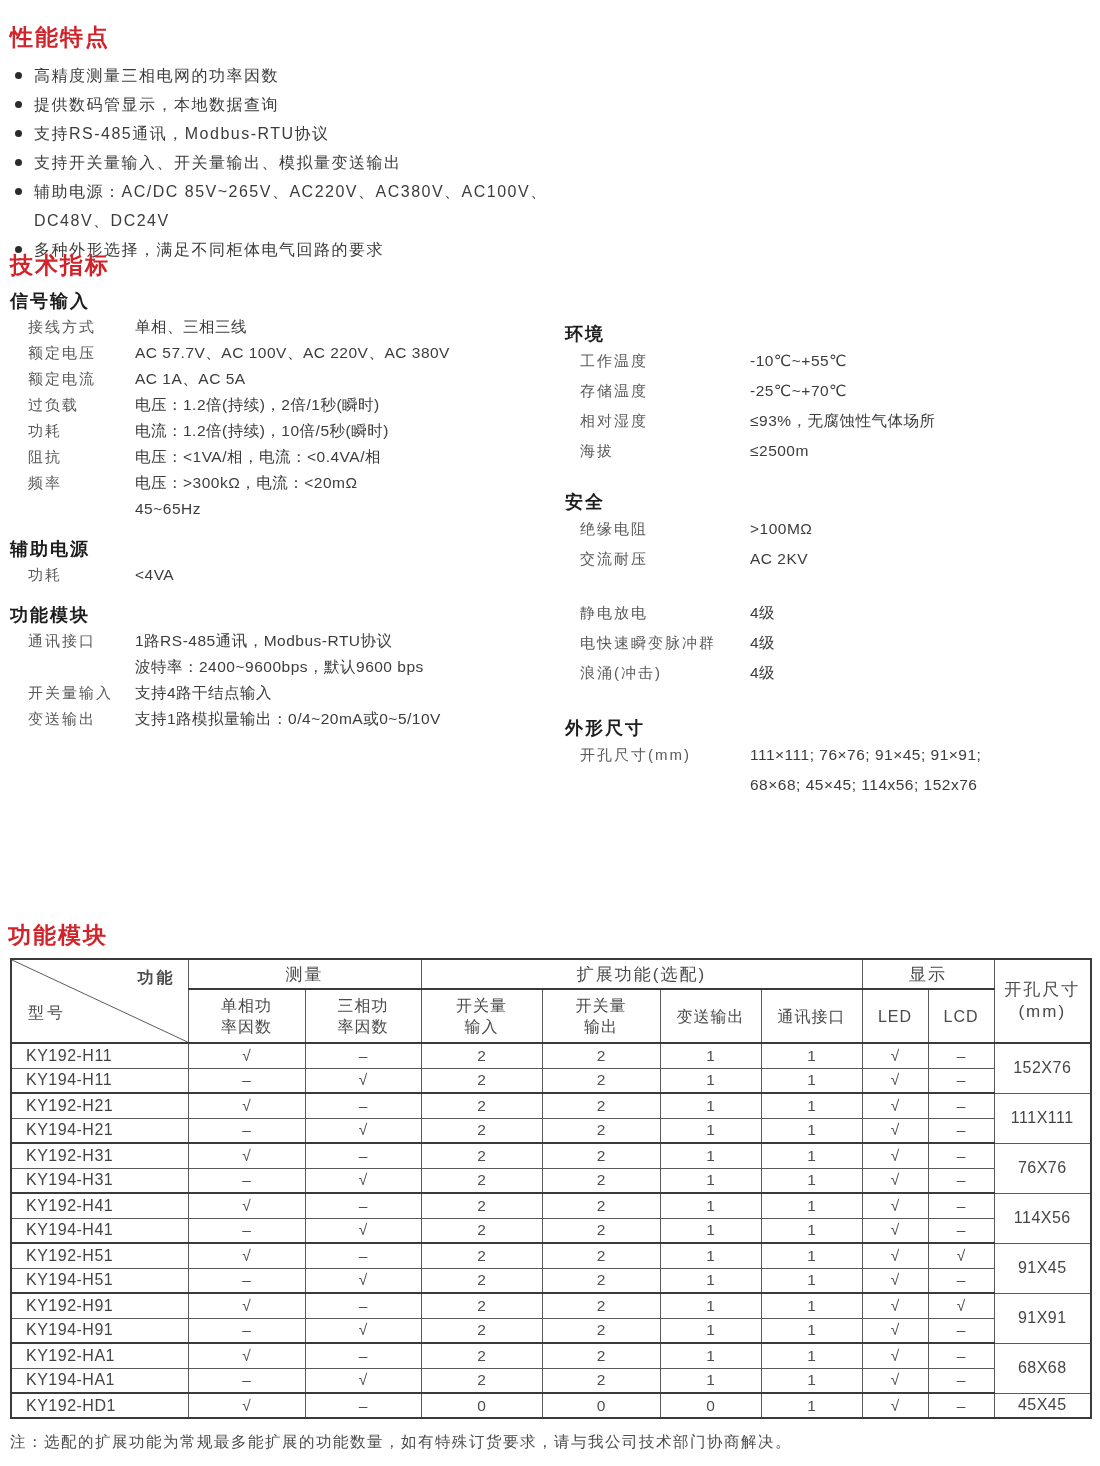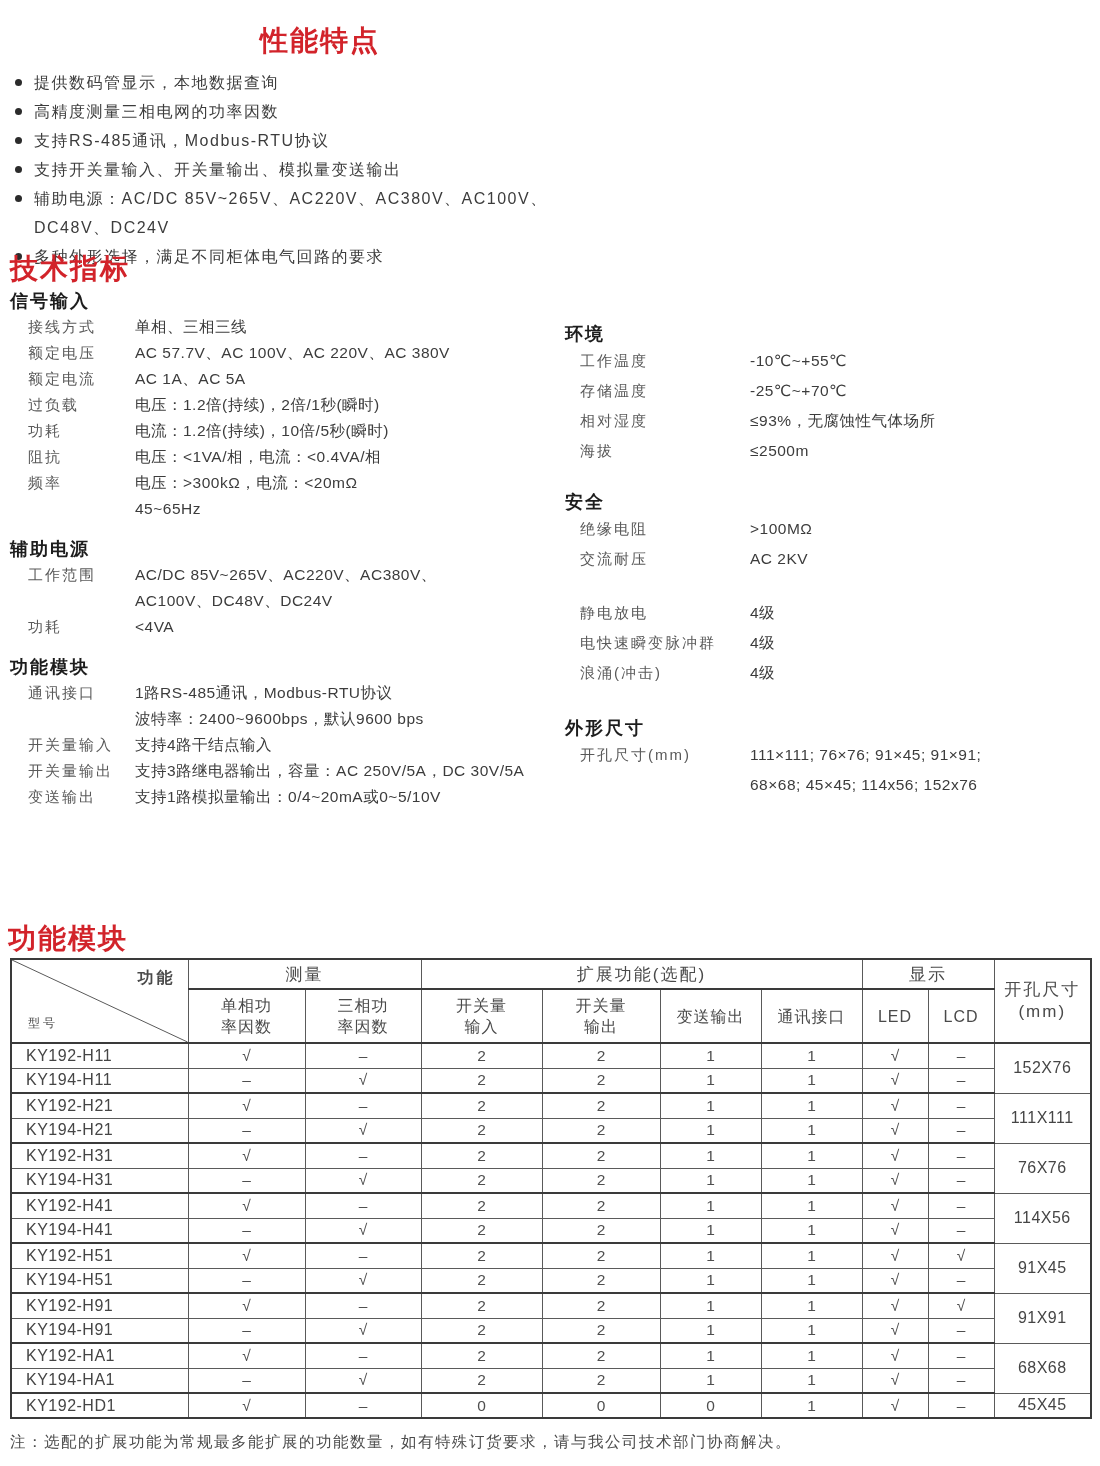--- a/index.html
+++ b/index.html
@@ -3,21 +3,21 @@
 <meta charset="utf-8">
 <style>
   :root { --accent:#d2232a; --line:#5a5a5a; --line-heavy:#3a3a3a; }
   * { box-sizing:border-box; }
   html,body { margin:0; padding:0; }
   body {
     width:1100px; height:1466px; position:relative; background:#ffffff;
     font-family:"Liberation Sans","DejaVu Sans",sans-serif; color:#3f3f3f;
     overflow:hidden;
   }
-  .red-title { color:var(--accent); font-size:28px; font-weight:bold; letter-spacing:2px;text-align:center; }
+  .red-title { color:var(--accent); font-size:23px; font-weight:bold; letter-spacing:2px; }
 
   
   .features-block { position:absolute; left:10px; top:22px; width:620px; }
   .features-list { list-style:none; margin:8px 0 0 0; padding:0; width:540px; }
   .features-list li { position:relative; padding-left:24px; font-size:16px; line-height:29px; color:#3c3c3c; letter-spacing:1.5px; }
   .dot { position:absolute; left:5px; top:11px; width:7px; height:7px; border-radius:50%; background:#2b2b2b; }
 
   
   .tech-title { position:absolute; left:10px; top:250px; }
   .tech-left  { position:absolute; left:10px;  top:288px; width:555px; }
@@ -48,33 +48,33 @@
   table.spec thead { border-bottom:2px solid var(--line-heavy); }
   table.spec thead tr.group-row th { height:30px; font-size:17px; color:#4a4a4a; letter-spacing:2px; border-bottom:2px solid var(--line-heavy); }
   table.spec thead tr.sub-row th { height:54px; font-size:16px; color:#4a4a4a; line-height:21px; letter-spacing:1px; text-align:center; vertical-align:middle; }
   table.spec tbody td { height:25px; text-align:center; font-size:15.5px; color:#4f4f4f; vertical-align:middle; }
   table.spec tbody td.model-cell { text-align:left; padding-left:14px; font-size:16px; letter-spacing:0.5px; color:#454545; }
   table.spec tbody td.size-cell { font-size:16px; color:#454545; letter-spacing:0.5px; }
   table.spec tbody tr.group-end td { border-bottom:2px solid var(--line-heavy); }
   th.corner-cell { position:relative; }
   th.corner-cell svg { position:absolute; inset:0; width:100%; height:100%; }
   .corner-top  { position:absolute; top:8px;  right:12px; font-size:16px; color:#4a4a4a; letter-spacing:3px;font-weight:bold; }
-  .corner-bottom { position:absolute; left:16px; bottom:10px; font-size:12px; color:#4a4a4a; letter-spacing:3px; }
+  .corner-bottom { position:absolute; left:16px; bottom:18px; font-size:16px; color:#4a4a4a; letter-spacing:3px; }
   th.size-head { font-size:16px; color:#4a4a4a; line-height:22px; letter-spacing:1px; }
 
   .note { position:absolute; left:10px; top:1432px; font-size:15.5px; color:#4c4c4c; letter-spacing:1.5px; }
 </style>
 </head>
 <body>
 
 <div class="features-block">
   <div class="red-title">性能特点</div>
   <ul class="features-list">
+      <li><span class="dot"></span><span>高精度测量三相电网的功率因数</span></li>
       <li><span class="dot"></span><span>提供数码管显示，本地数据查询</span></li>
-      <li><span class="dot"></span><span>高精度测量三相电网的功率因数</span></li>
       <li><span class="dot"></span><span>支持RS-485通讯，Modbus-RTU协议</span></li>
       <li><span class="dot"></span><span>支持开关量输入、开关量输出、模拟量变送输出</span></li>
       <li><span class="dot"></span><span>辅助电源：AC/DC 85V~265V、AC220V、AC380V、AC100V、DC48V、DC24V</span></li>
       <li><span class="dot"></span><span>多种外形选择，满足不同柜体电气回路的要求</span></li>
     </ul>
 </div>
 
 <div class="tech-title red-title">技术指标</div>
 <div class="tech-left">
     <div class="spec-section">
@@ -119,52 +119,39 @@
         <span class="spec-label">频率</span>
         <div class="spec-value">
           <div class="spec-value-line">电压：&gt;300kΩ，电流：&lt;20mΩ</div>
           <div class="spec-value-line">45~65Hz</div>
         </div>
       </div>
     </div>
     <div class="spec-section">
       <div class="sec-h">辅助电源</div>
       <div class="spec-row">
-        <span class="spec-label">工作范围</span>
-        <div class="spec-value">
-          <div class="spec-value-line">AC/DC 85V~265V、AC220V、AC380V、</div>
-          <div class="spec-value-line">AC100V、DC48V、DC24V</div>
-        </div>
-      </div>
-      <div class="spec-row">
         <span class="spec-label">功耗</span>
         <div class="spec-value">
           <div class="spec-value-line">&lt;4VA</div>
         </div>
       </div>
     </div>
     <div class="spec-section">
       <div class="sec-h">功能模块</div>
       <div class="spec-row">
         <span class="spec-label">通讯接口</span>
         <div class="spec-value">
           <div class="spec-value-line">1路RS-485通讯，Modbus-RTU协议</div>
           <div class="spec-value-line">波特率：2400~9600bps，默认9600 bps</div>
         </div>
       </div>
       <div class="spec-row">
         <span class="spec-label">开关量输入</span>
         <div class="spec-value">
           <div class="spec-value-line">支持4路干结点输入</div>
-        </div>
-      </div>
-      <div class="spec-row">
-        <span class="spec-label">开关量输出</span>
-        <div class="spec-value">
-          <div class="spec-value-line">支持3路继电器输出，容量：AC 250V/5A，DC 30V/5A</div>
         </div>
       </div>
       <div class="spec-row">
         <span class="spec-label">变送输出</span>
         <div class="spec-value">
           <div class="spec-value-line">支持1路模拟量输出：0/4~20mA或0~5/10V</div>
         </div>
       </div>
     </div>
   </div>

